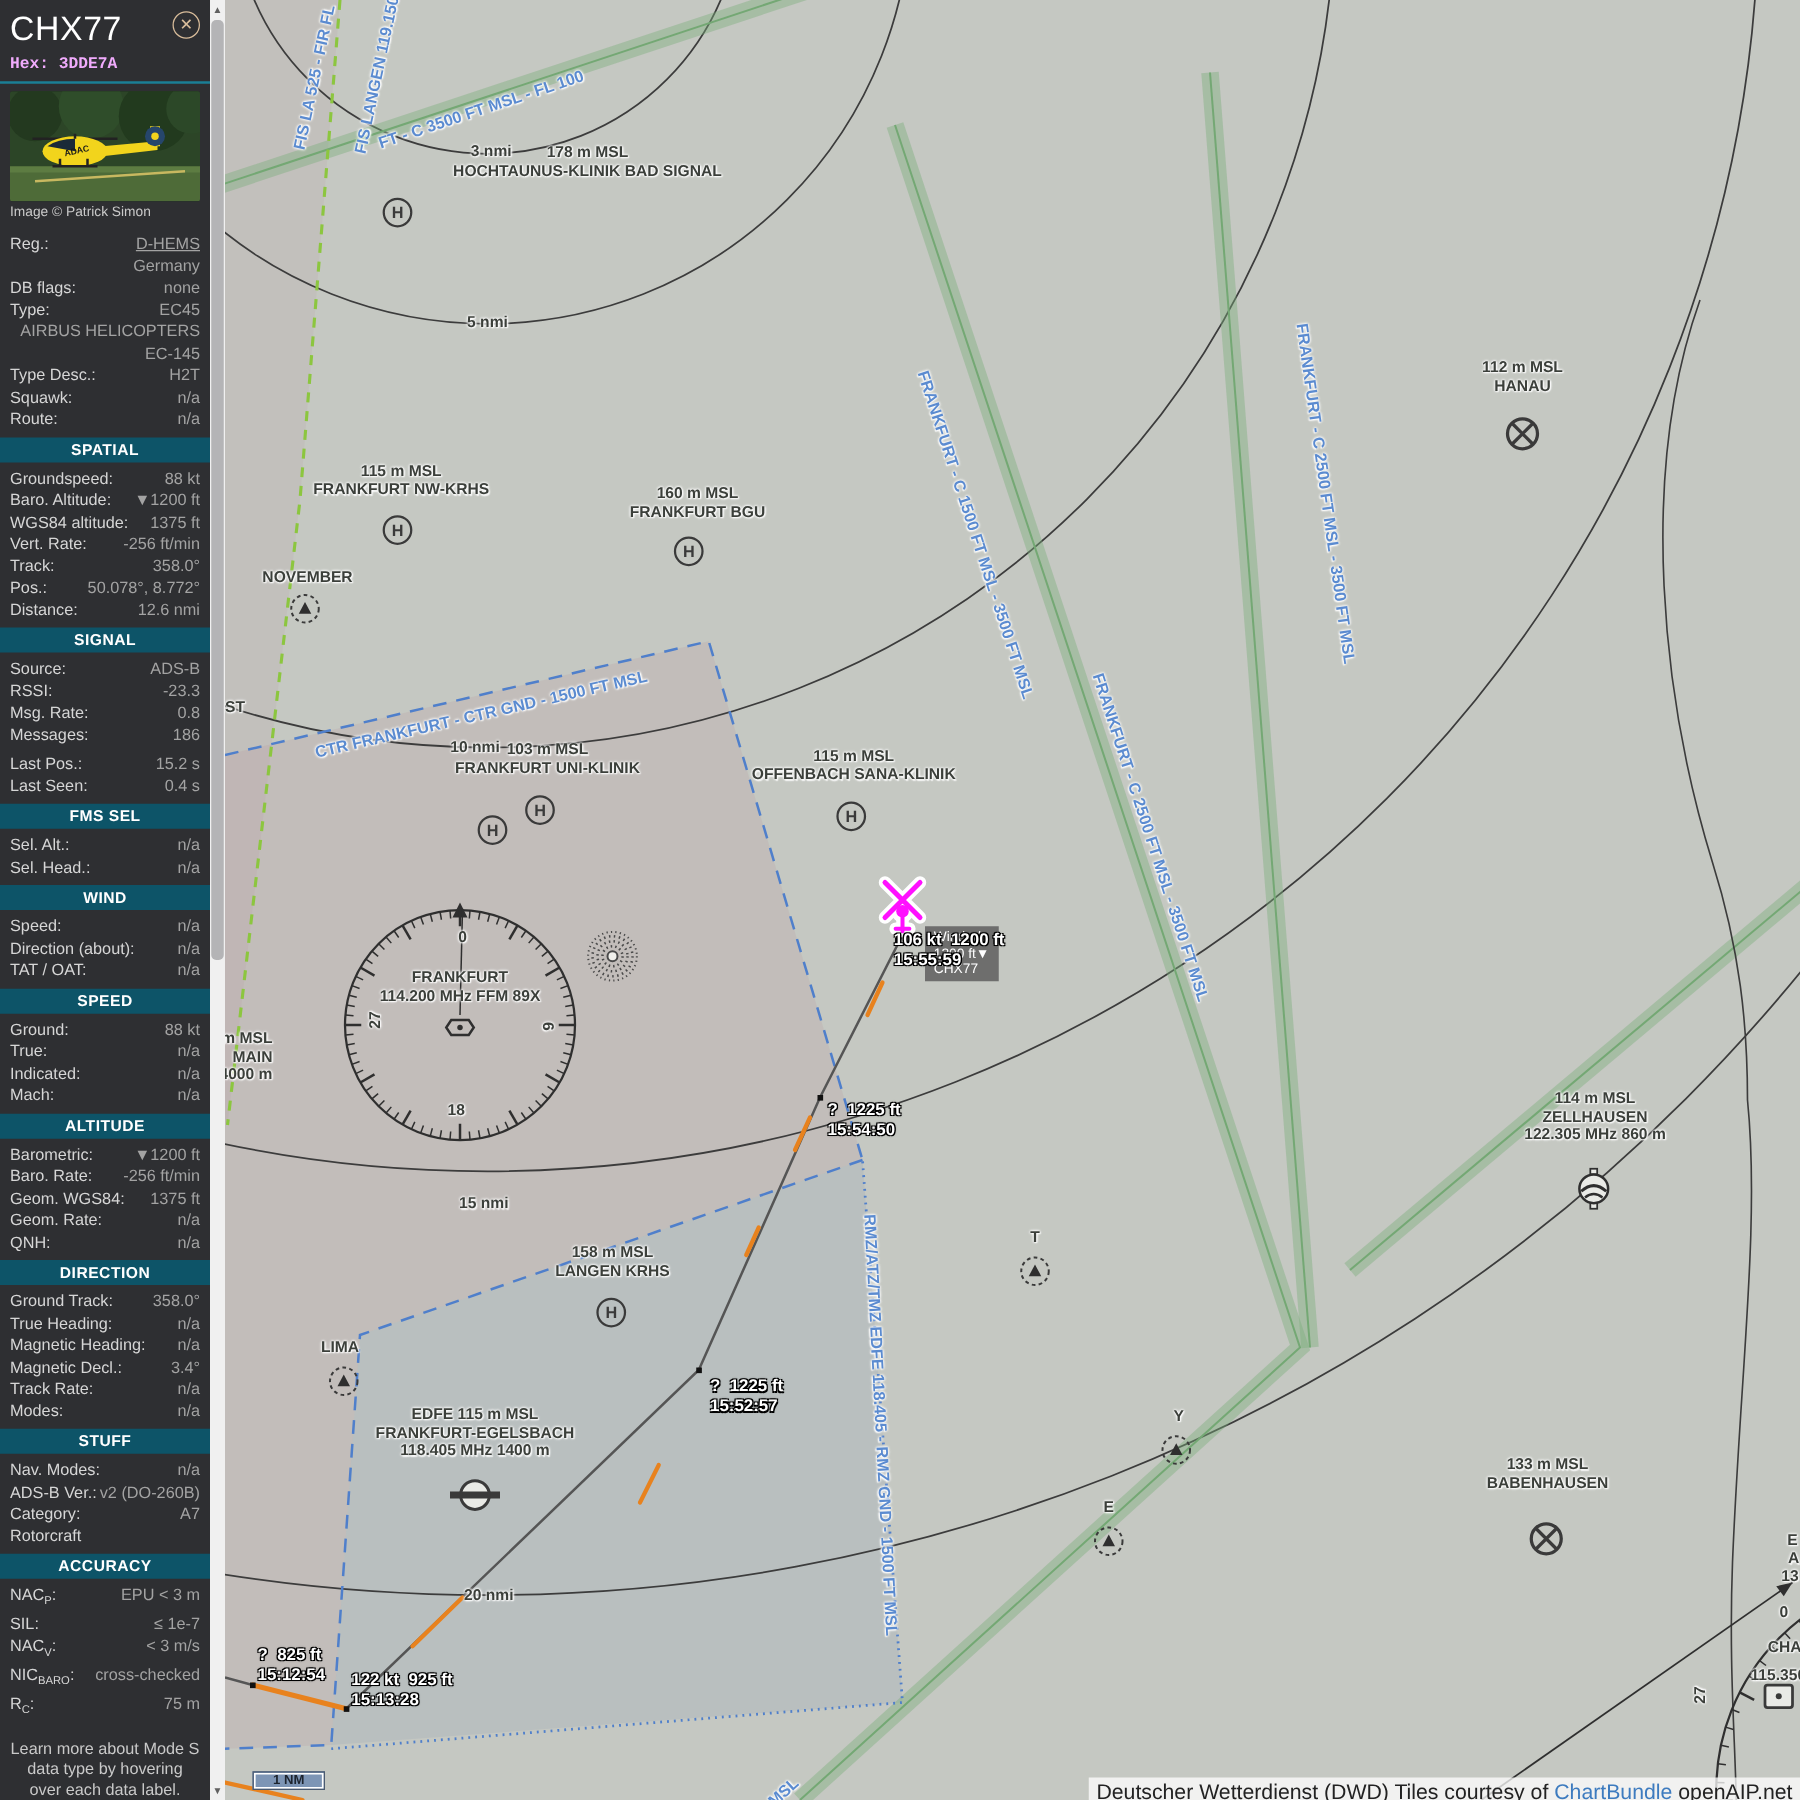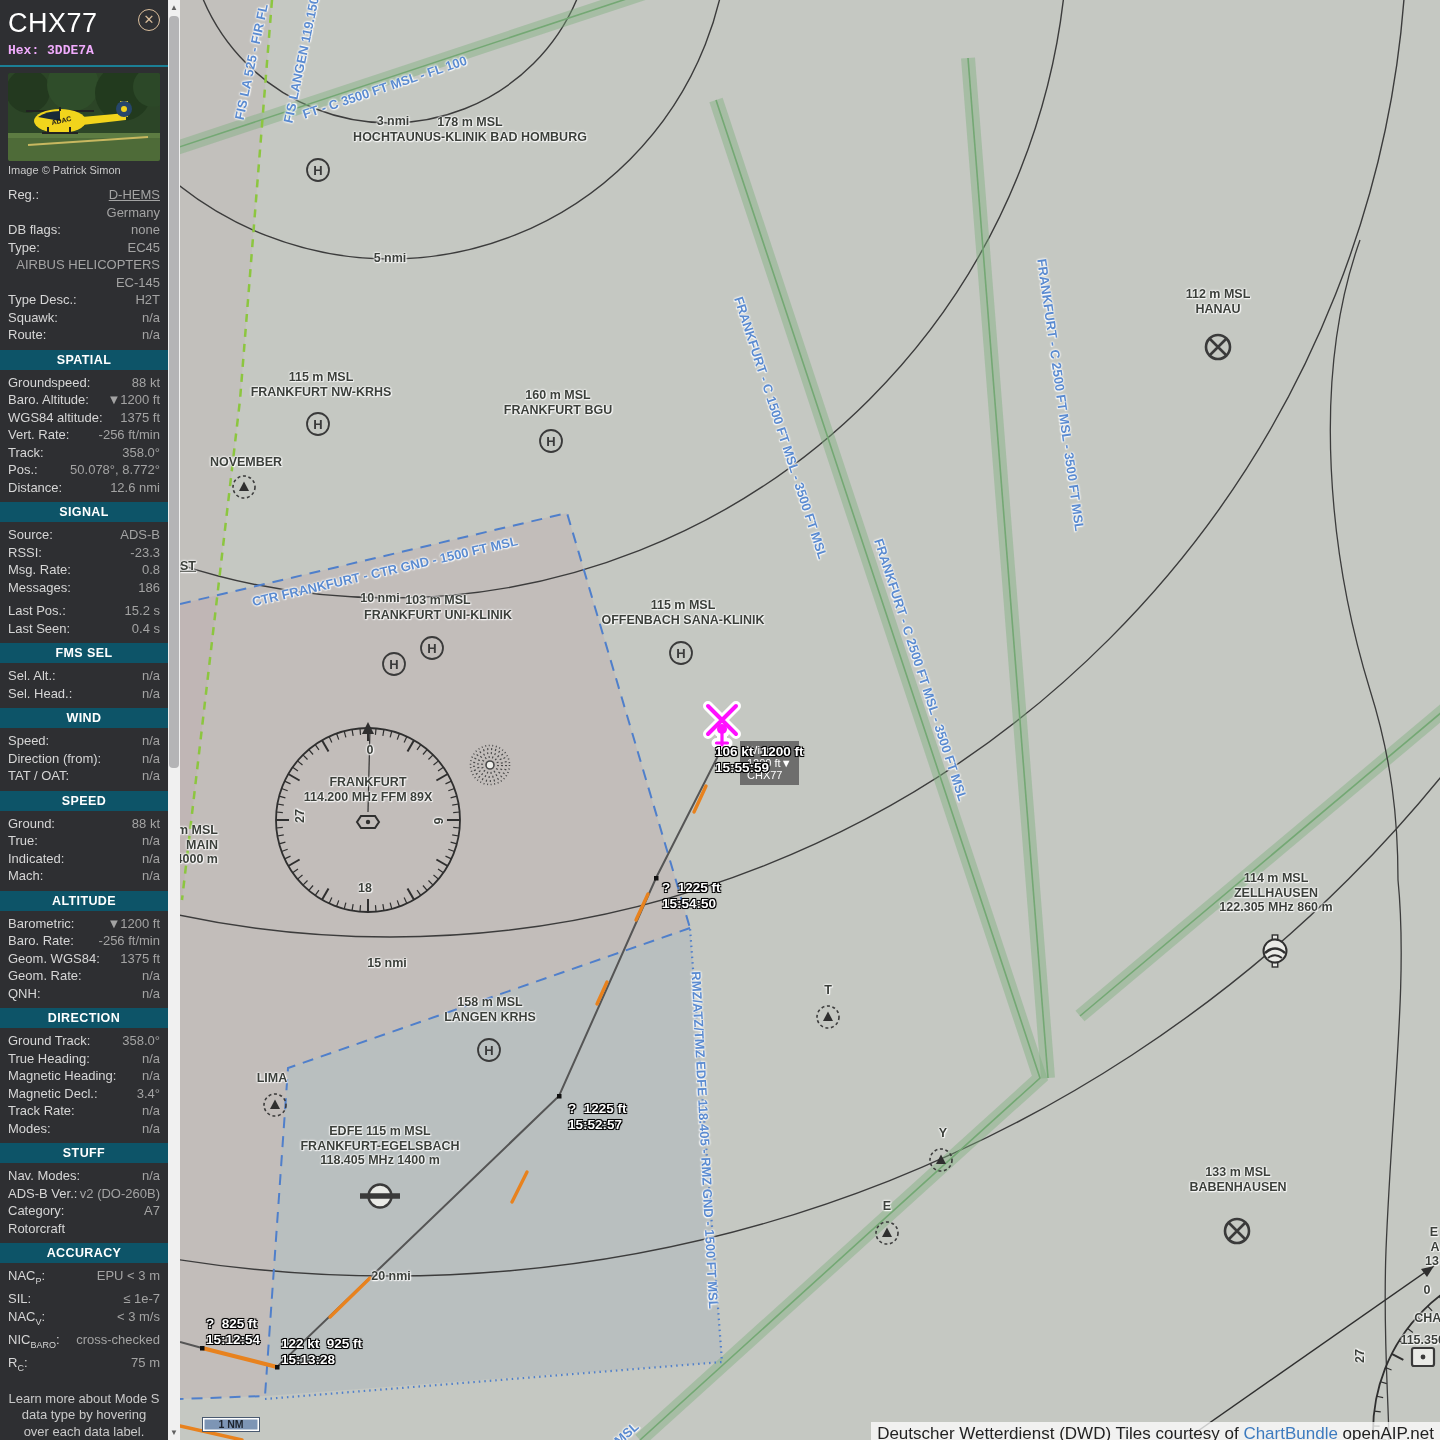--- a/index.html
+++ b/index.html
@@ -188,21 +188,21 @@
       <div class="srow">
         <span class="lab">Sel. Head.:</span>
         <span class="val">n/a</span>
       </div>
       <div class="hdr">WIND</div>
       <div class="srow">
         <span class="lab">Speed:</span>
         <span class="val">n/a</span>
       </div>
       <div class="srow">
-        <span class="lab">Direction (from):</span>
+        <span class="lab">Direction (about):</span>
         <span class="val">n/a</span>
       </div>
       <div class="srow">
         <span class="lab">TAT / OAT:</span>
         <span class="val">n/a</span>
       </div>
       <div class="hdr">SPEED</div>
       <div class="srow">
         <span class="lab">Ground:</span>
         <span class="val">88 kt</span>
@@ -551,21 +551,21 @@
 
   <div class="infobox" style="left:560px;top:741px">
     <div>Wind n/a</div>
     <div style="text-align:right">1200 ft▼</div>
     <div>CHX77</div>
   </div>
 
   <div id="map-labels">
       <div class="mlabel" style="left: 290px; top: 129px; transform: translate(-50%, -50%);">
         <div>178 m MSL</div>
-        <div>HOCHTAUNUS-KLINIK BAD HOMBURG</div>
+        <div>HOCHTAUNUS-KLINIK BAD SIGNAL</div>
       </div>
       <div class="mlabel" style="left: 141px; top: 384px; transform: translate(-50%, -50%);">
         <div>115 m MSL</div>
         <div>FRANKFURT NW-KRHS</div>
       </div>
       <div class="mlabel" style="left: 378px; top: 402px; transform: translate(-50%, -50%);">
         <div>160 m MSL</div>
         <div>FRANKFURT BGU</div>
       </div>
       <div class="mlabel" style="left: 258px; top: 607px; transform: translate(-50%, -50%);">
@@ -625,21 +625,21 @@
       </div>
       <div class="mlabel" style="left: 200px; top: 598px; transform: translate(-50%, -50%);">
         <div>10 nmi</div>
       </div>
       <div class="mlabel" style="left: 207px; top: 937px; transform: translate(-50%, -50%); margin-top: 26px;">
         <div>15 nmi</div>
       </div>
       <div class="mlabel" style="left: 211px; top: 1276px; transform: translate(-50%, -50%);">
         <div>20 nmi</div>
       </div>
-      <div class="mlabel" style="left: 8px; top: 566px; transform: translate(-50%, -50%); text-decoration: underline;">
+      <div class="mlabel" style="left: 8px; top: 566px; transform: translate(-50%, -50%);">
         <div>ST</div>
       </div>
       <div class="mlabel" style="left: 1254px; top: 1232px; transform: translate(-50%, -50%);">
         <div>E</div>
       </div>
       <div class="mlabel" style="left: 1255px; top: 1247px; transform: translate(-50%, -50%);">
         <div>A</div>
       </div>
       <div class="mlabel" style="left: 1252px; top: 1261px; transform: translate(-50%, -50%);">
         <div>13</div>

